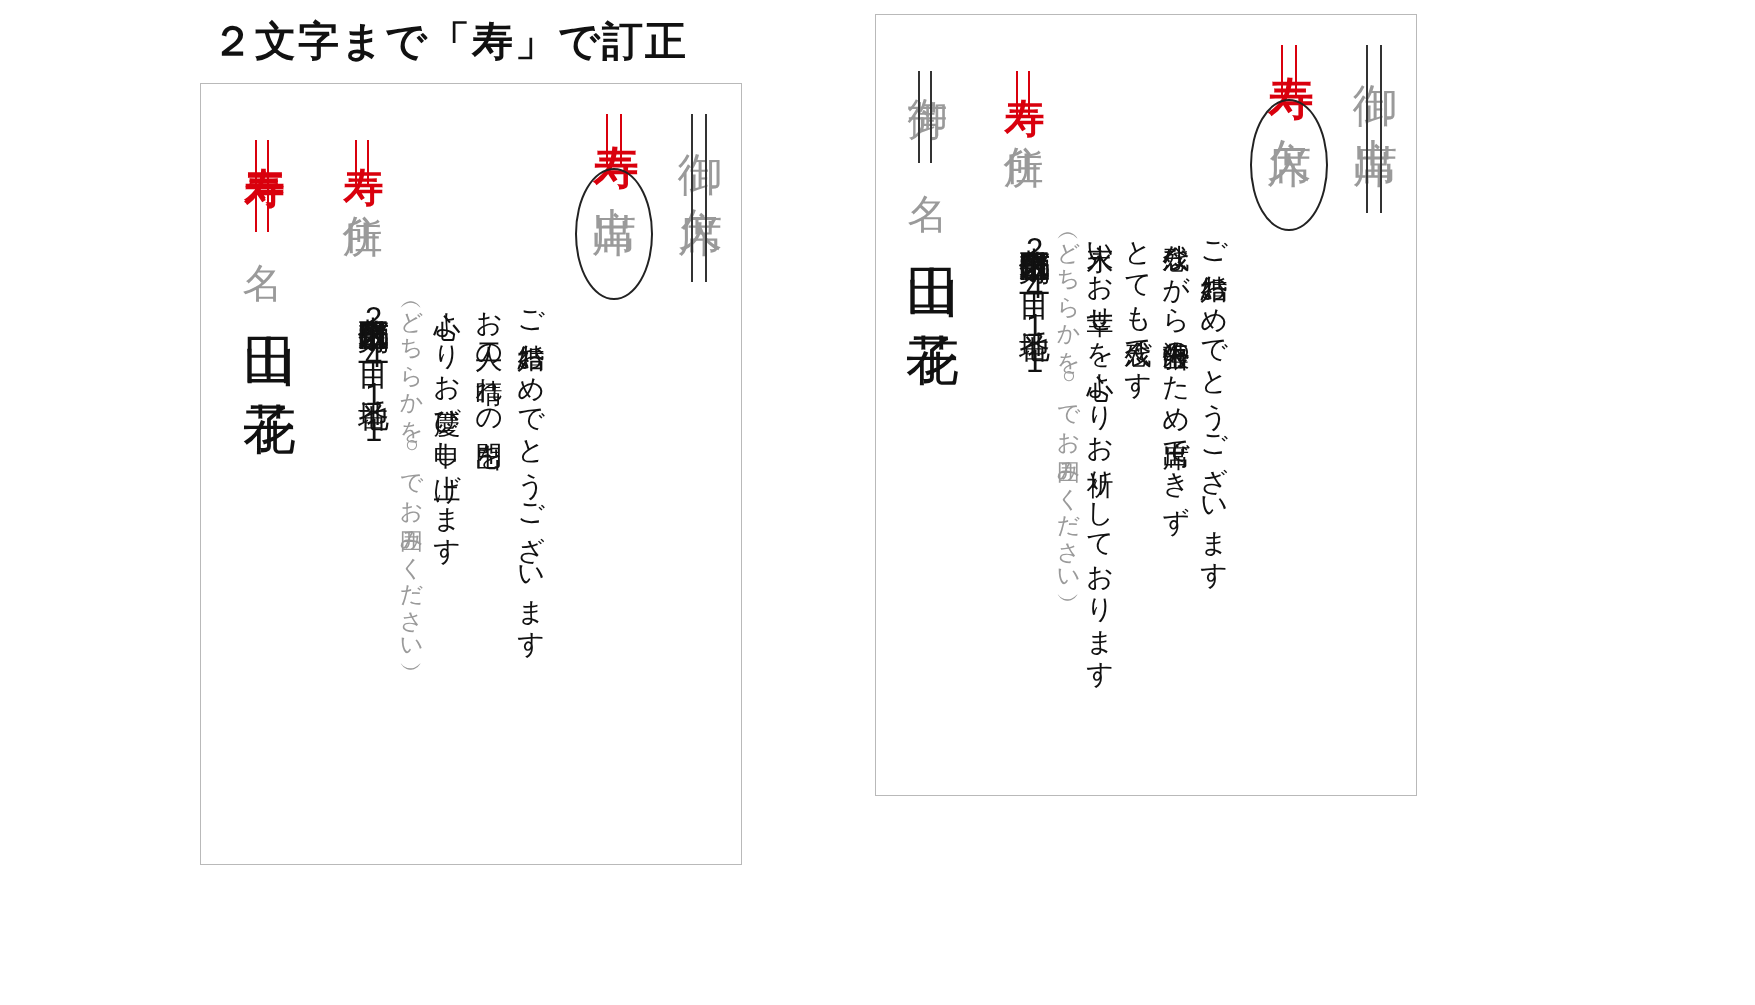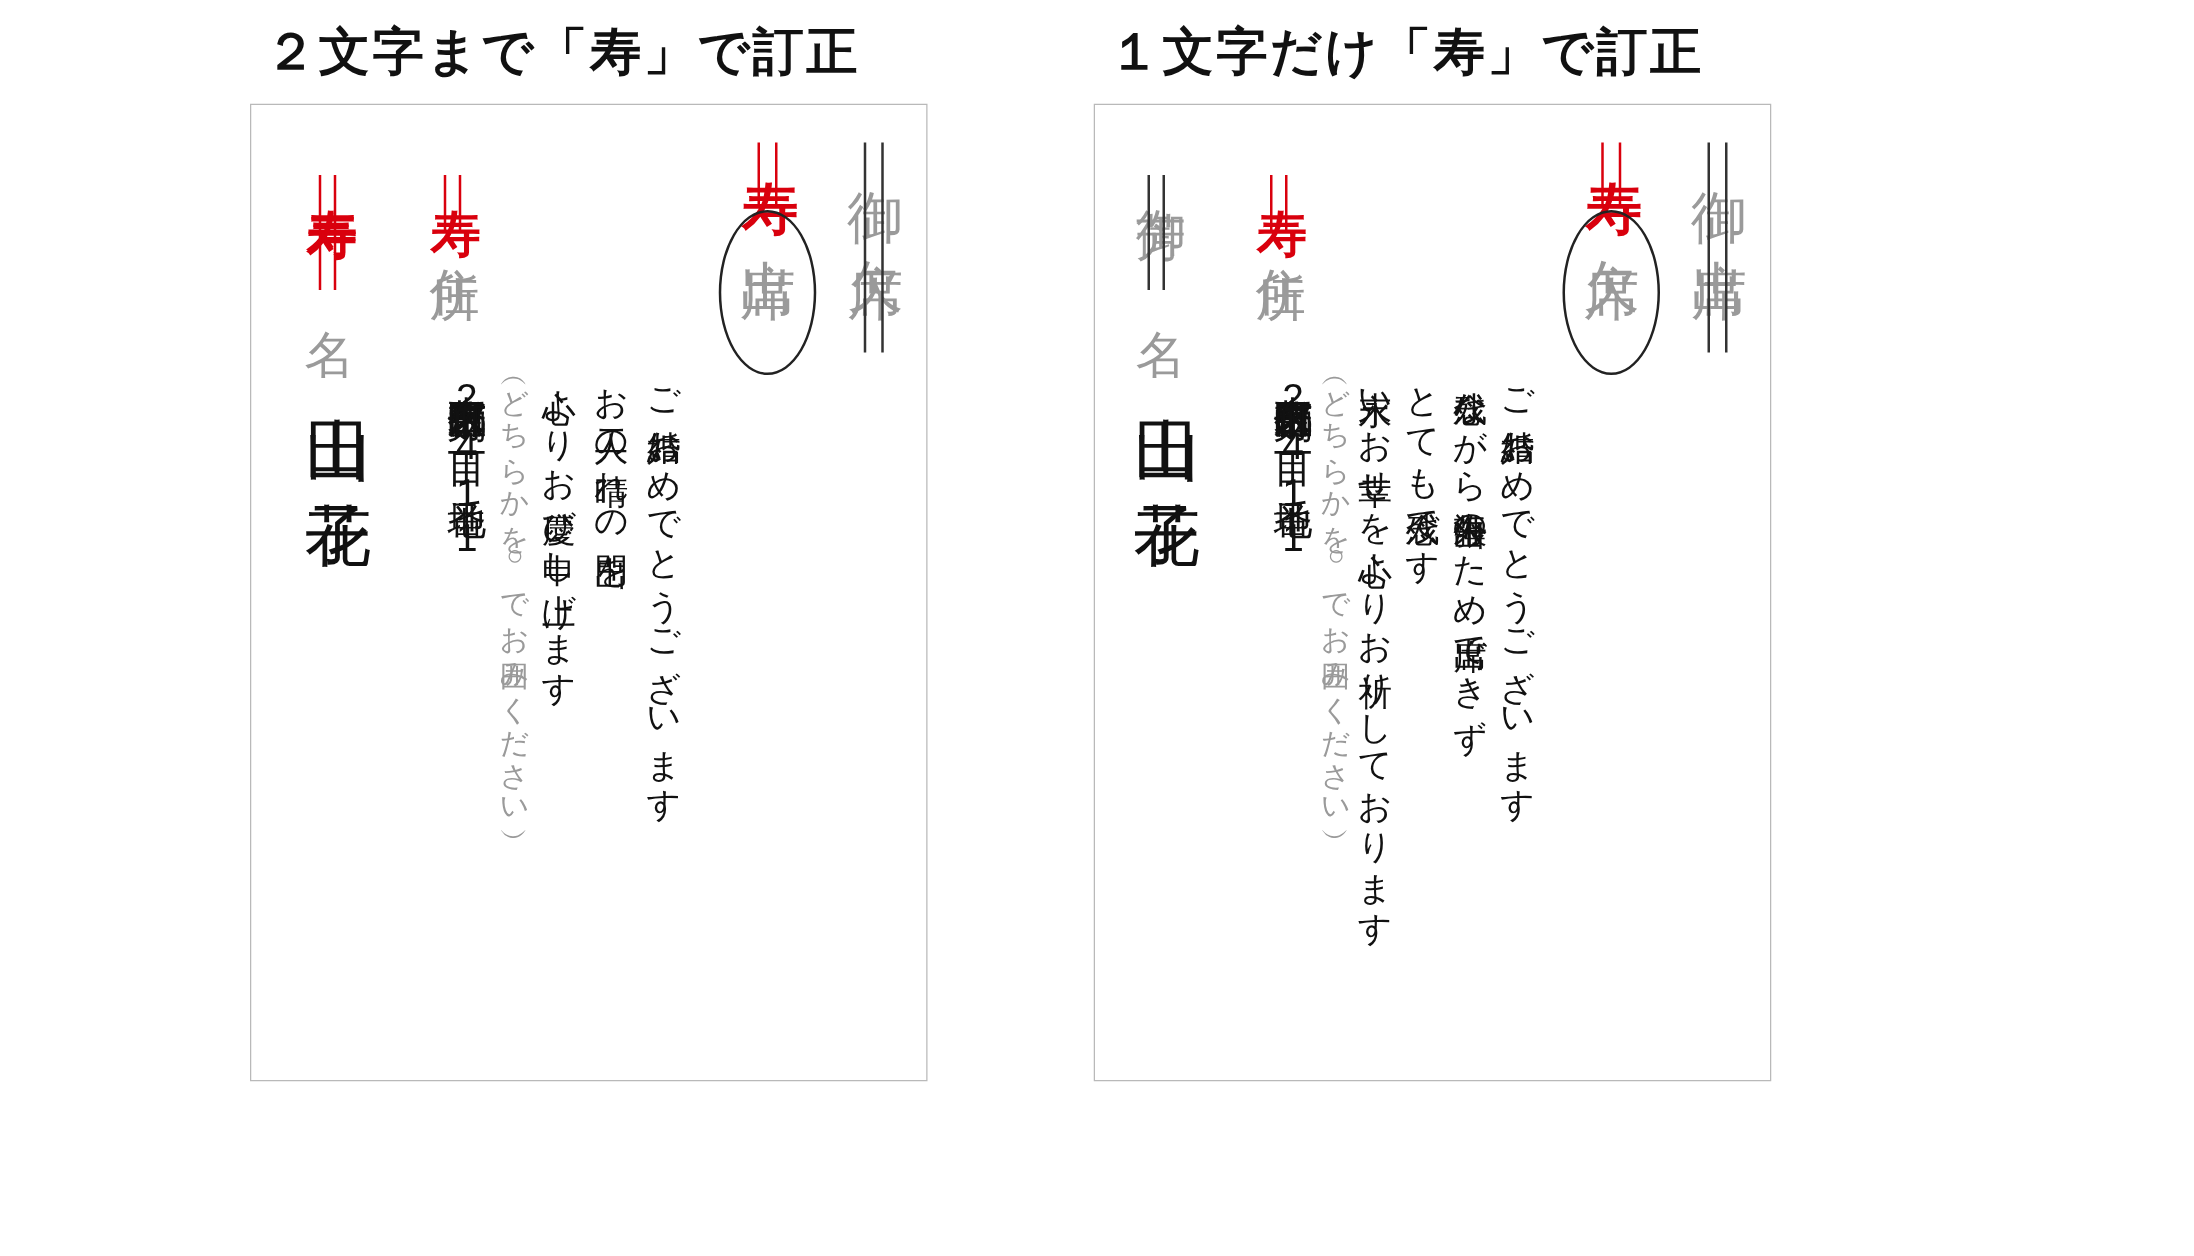--- a/index.html
+++ b/index.html
@@ -109,21 +109,20 @@
       <div class="vcol label small gray" style="right:458px;top:148px;">名</div>
       <div class="kotobuki" style="right:456px;top:52px;font-size:40px;letter-spacing:2px;">寿寿</div>
       <div class="strike" style="right:484px;top:56px;height:92px;background:#d9000d;"></div>
       <div class="strike" style="right:472px;top:56px;height:92px;background:#d9000d;"></div>
       <div class="vcol name" style="right:444px;top:208px;">山田 花子</div>
 
     </div>
   </div>
 
   <div class="panel right">
-    <div class="panel-title">１文字だけ「寿」で訂正</div>
 
     <div class="card">
 
       <div class="vcol label gray" style="right:18px;top:34px;">御</div>
       <div class="vcol label gray" style="right:18px;top:88px;">出席</div>
       <div class="strike" style="right:48px;top:30px;height:168px;"></div>
       <div class="strike" style="right:34px;top:30px;height:168px;"></div>
 
       <div class="vcol label gray" style="right:104px;top:88px;">欠席</div>
       <div class="kotobuki" style="right:102px;top:26px;font-size:45px;">寿</div>

